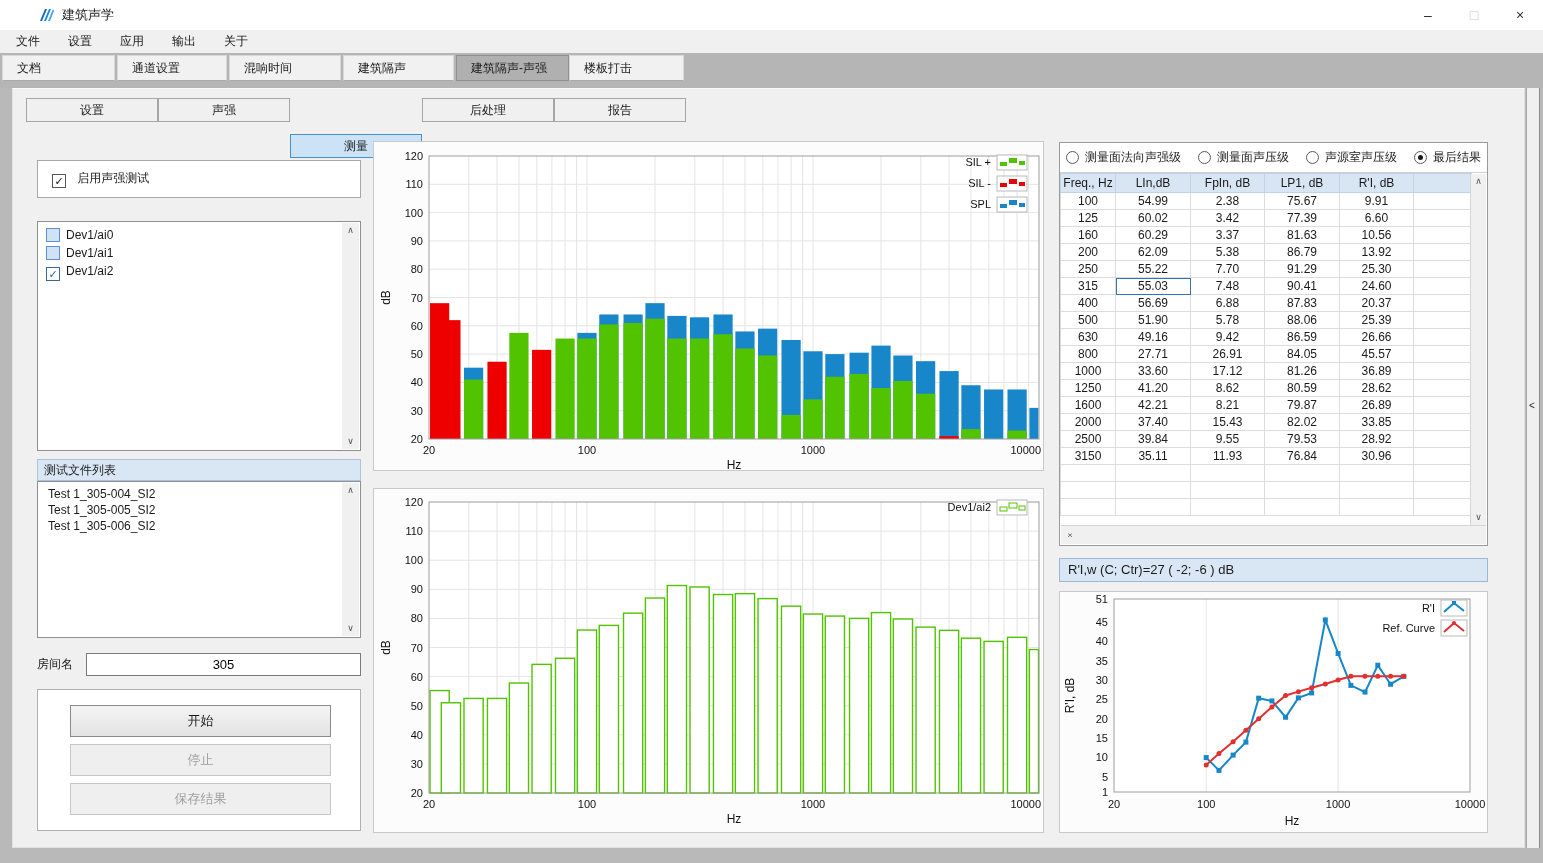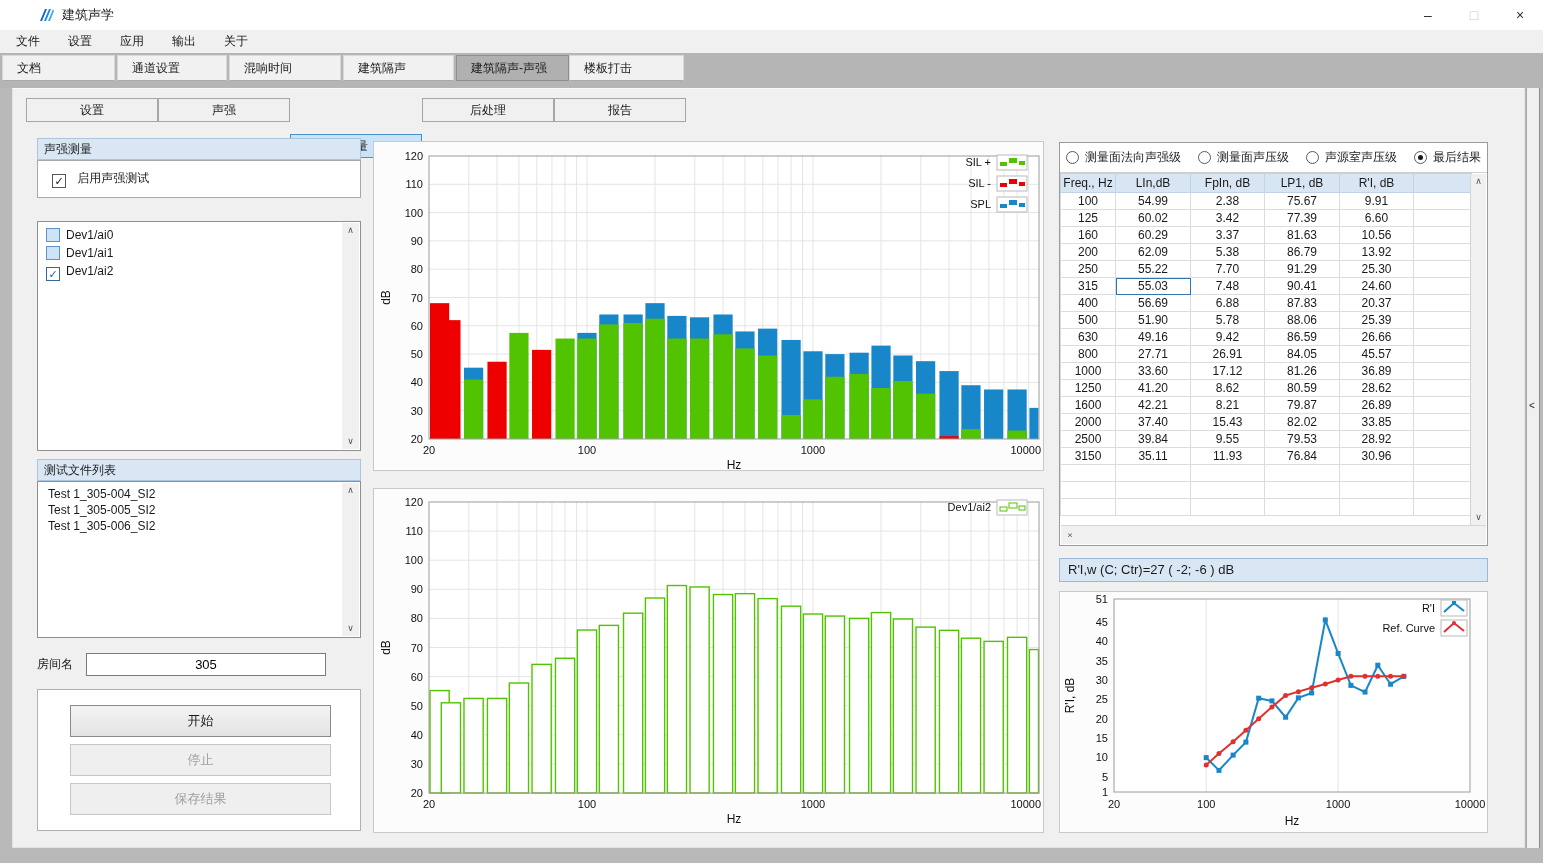--- a/index.html
+++ b/index.html
@@ -97,21 +97,20 @@
 <div class="abs main" id="main">
 
   <div id="subtabs">
       <div class="subtab" style="left: 13px; width: 132px;">设置</div>
       <div class="subtab" style="left: 145px; width: 132px;">声强</div>
       <div class="subtab active" style="left: 277px; width: 132px;">测量</div>
       <div class="subtab" style="left: 409px; width: 132px;">后处理</div>
       <div class="subtab" style="left: 541px; width: 132px;">报告</div>
     </div>
 
-  <div class="hdr" style="left:24px;top:49px;width:324px;height:22px;">声强测量</div>
 
   <div class="panel" style="left:24px;top:71px;width:324px;height:38px;">
     <div style="padding:9px 0 0 14px;">
       <span class="chk" id="enable-chk">✓</span>
       <span class="lbl" style="margin-left:8px;">启用声强测试</span>
     </div>
   </div>
 
   <div class="hdr" style="left:24px;top:110px;width:324px;height:22px;margin-top:44px;">声源室</div>
 
@@ -135,21 +134,21 @@
         <div class="file-row">Test 1_305-005_SI2</div>
         <div class="file-row">Test 1_305-006_SI2</div>
       </div>
     <div class="sb-v">
       <span class="sb-a" style="top:0;">∧</span>
       <span class="sb-a" style="bottom:0;">∨</span>
     </div>
   </div>
 
   <div class="abs" style="left:24px;top:567px;">房间名</div>
-  <input class="room-input" style="left: 73px; top: 564px; width: 240px; height: 23px;" value="305">
+  <input class="room-input" style="left: 73px; top: 564px; width: 275px; height: 23px;" value="305">
 
   <div class="panel" style="left:24px;top:600px;width:324px;height:142px;border-color:#b0b0b0;">
     <div class="btn" style="top:15px;">开始</div>
     <div class="btn disabled" style="top:54px;">停止</div>
     <div class="btn disabled" style="top:93px;">保存结果</div>
   </div>
 
   <div class="chart" style="left:360px;top:52px;width:671px;height:330px;">
     <svg id="svg-chart1" width="669" height="328">
         <rect x="55" y="14" width="610" height="283" fill="#fff"></rect>

